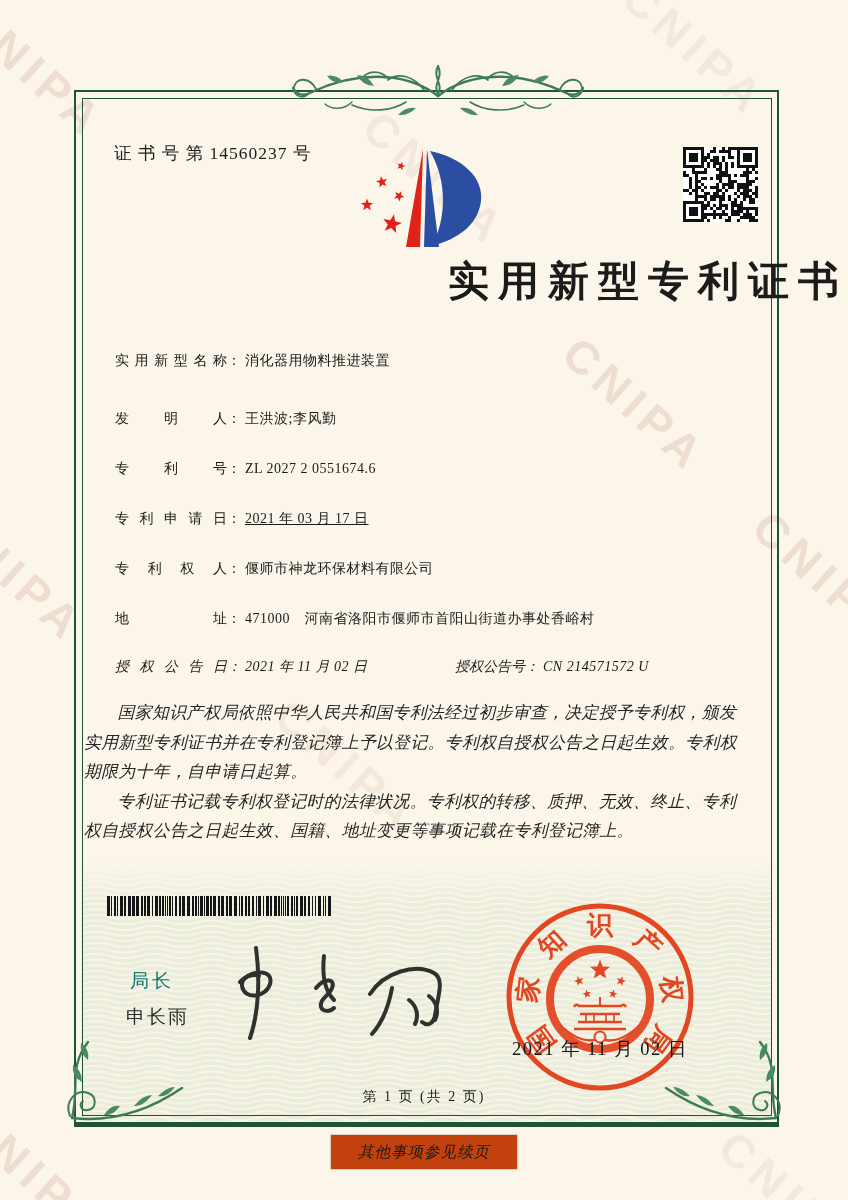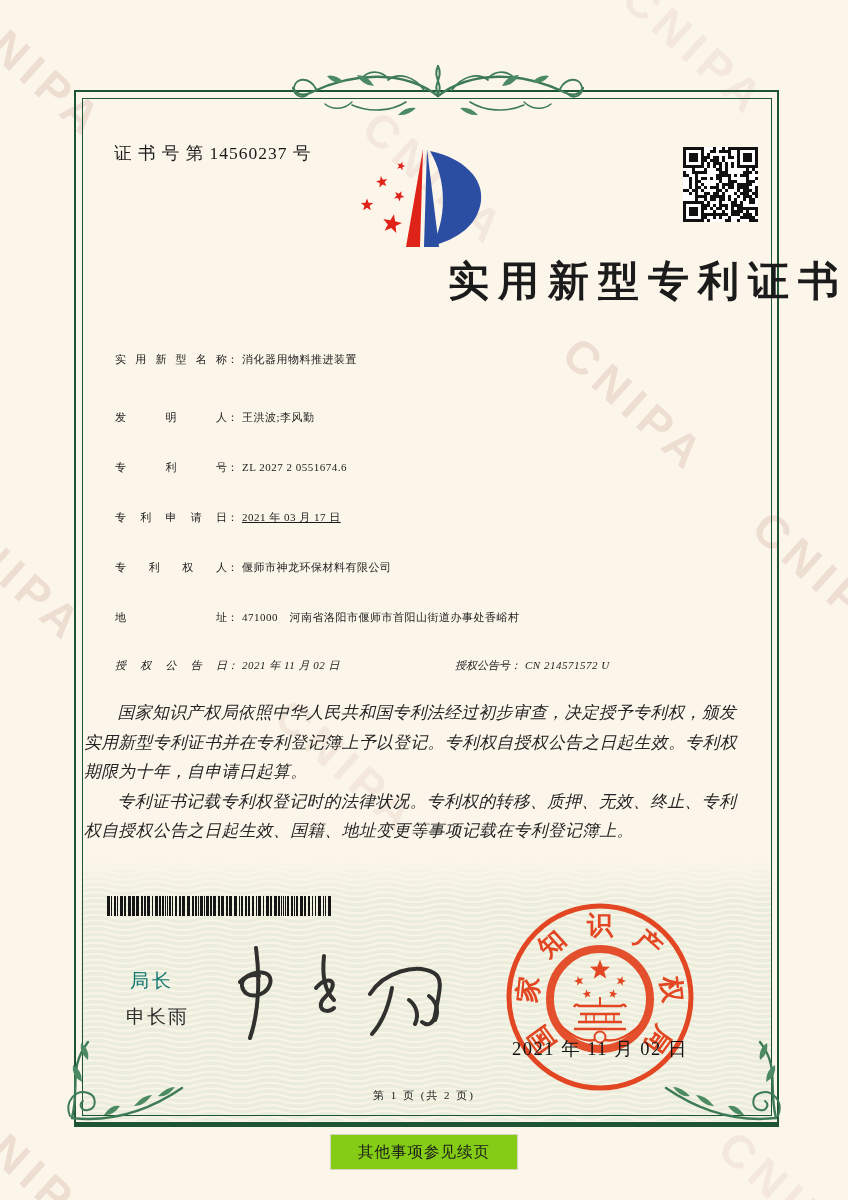--- a/index.html
+++ b/index.html
@@ -21,44 +21,44 @@
   .orn-br{left:661px;top:1036px;transform:scaleX(-1);}
   
   .waves{position:absolute;left:81px;top:858px;width:691px;height:263px;z-index:2;}
   
   .cert-no{position:absolute;left:114px;top:141px;font-size:17.5px;letter-spacing:1px;z-index:6;}
   .logo{position:absolute;left:348px;top:146px;width:140px;height:104px;z-index:6;}
   .qr{position:absolute;left:683px;top:147px;width:75px;height:75px;z-index:6;}
   .title{position:absolute;left:0;top:254px;width:100%;text-align:right;
       font-size:41px;font-weight:bold;letter-spacing:9px;text-indent:9px;z-index:6;}
   
-  .frow{position:absolute;left:115px;width:660px;font-size:11px;z-index:6;white-space:nowrap;}
+  .frow{position:absolute;left:115px;width:660px;font-size:14px;z-index:6;white-space:nowrap;}
   .flabel{display:inline-block;width:112px;text-align:justify;text-align-last:justify;vertical-align:top;}
   .fcolon{display:inline-block;margin-right:4px;}
   .fvalue{letter-spacing:0.5px;}
   .grant2{position:absolute;left:340px;top:0;}
   
   .body-text{position:absolute;left:84px;top:698px;width:658px;z-index:6;}
   .body-text p{margin:0;text-indent:2em;font-size:16.8px;line-height:29.5px;
       font-style:italic;color:#242424;letter-spacing:0.4px;}
   
   .barcode{position:absolute;left:107px;top:896px;width:230px;height:20px;z-index:6;}
   .officer-title{position:absolute;left:130px;top:968px;font-size:19px;
       font-family:Liberation Serif, serif;letter-spacing:3px;color:#0f766e;z-index:6;}
   .officer-name{position:absolute;left:126px;top:1004px;font-size:19px;
       font-family:"Liberation Sans",sans-serif;letter-spacing:2px;color:#2a2a2a;z-index:6;}
   .signature{position:absolute;left:212px;top:940px;width:250px;height:108px;z-index:6;}
   .seal{position:absolute;left:500px;top:897px;width:200px;height:200px;z-index:7;opacity:0.93;}
   .seal-date{position:absolute;left:505px;top:1036px;width:190px;text-align:center;
       font-size:18.5px;color:#141414;letter-spacing:1.5px;z-index:8;}
   .page-footer{position:absolute;left:0;top:1088px;width:100%;text-align:center;
-      font-size:11px;letter-spacing:2px;z-index:6;}
+      font-size:14px;letter-spacing:2px;z-index:6;}
   .note-box{position:absolute;left:330px;top:1134px;width:186px;height:34px;line-height:34px;
-      background:#84cc16;border:1px solid #d9d2c0;text-align:center;font-size:15.5px;
-      letter-spacing:1px;z-index:6;}
+      background:#c2410c;border:1px solid #d9d2c0;text-align:center;font-size:15.5px;
+      font-style:italic;letter-spacing:1px;z-index:6;}
 </style>
 </head>
 <body>
 
 <div class="page">
 
   <div class="wm" style="left:-14px;top:-8px;">CNIPA</div>
   <div class="wm light" style="left:648px;top:-30px;">CNIPA</div>
   <div class="wm light" style="left:388px;top:100px;">CNIPA</div>
   <div class="wm" style="left:588px;top:326px;">CNIPA</div>

